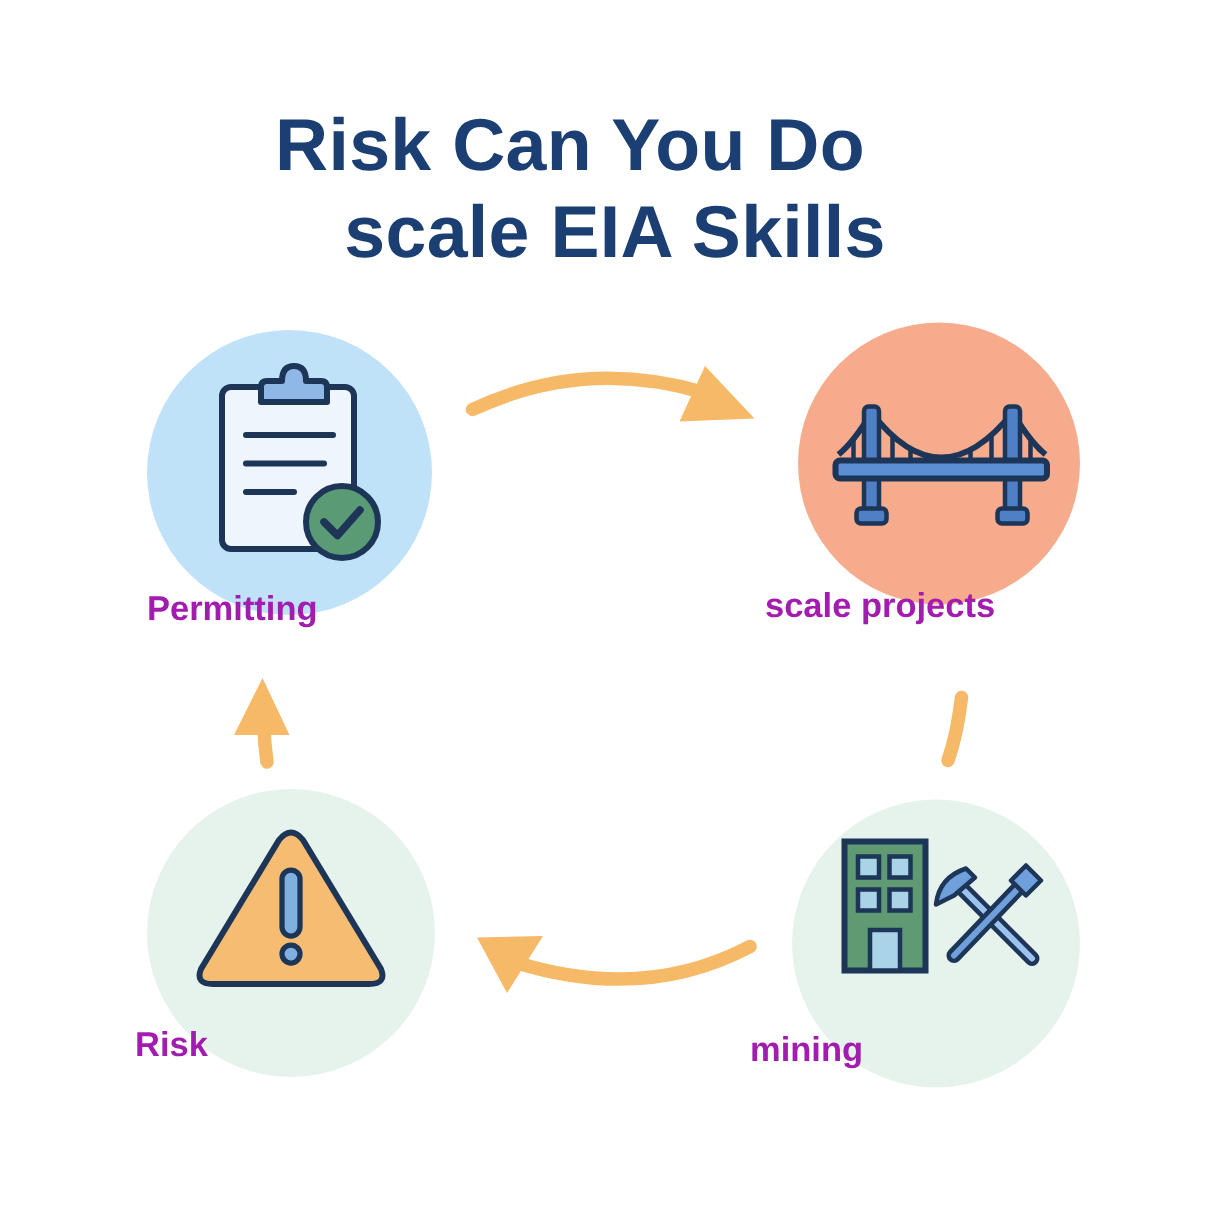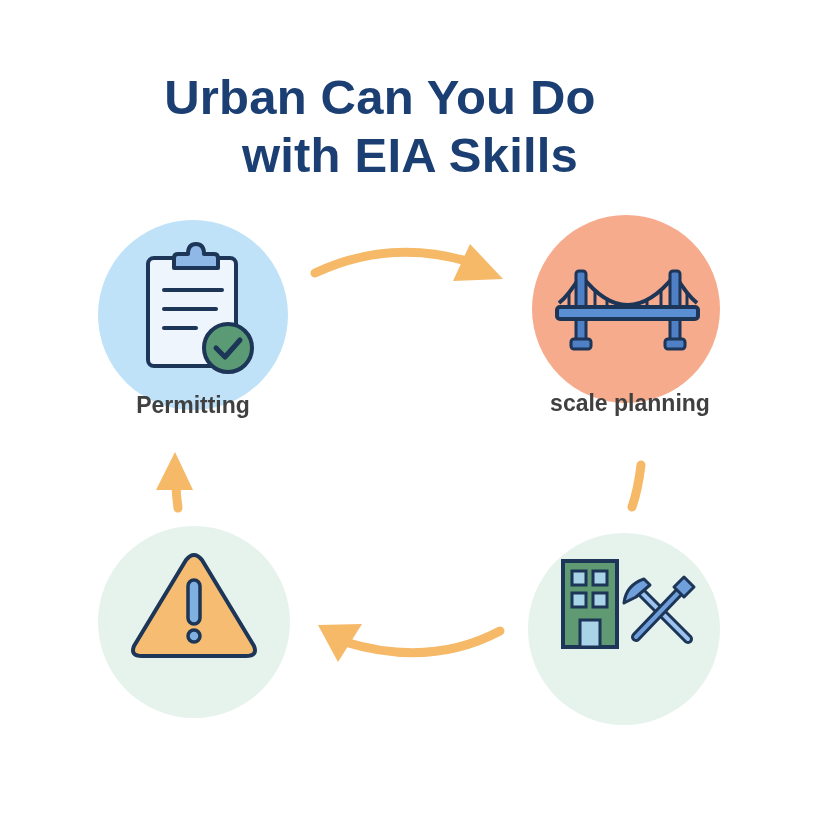--- a/index.html
+++ b/index.html
@@ -26,35 +26,34 @@
     }
     .title .line1 { display: block; padding-left: 0; }
     .title .line2 { display: block; padding-left: 60px; }
 
     .circle {
       position: absolute;
       border-radius: 50%;
     }
     .node-label {
       position: absolute;
-      text-align: center;
       font-weight: 700;
       font-size: 23px;
       line-height: 30px;
-      color: #404040;
+      color: #a21caf;
     }
     .icon-svg { position: absolute; overflow: visible; }
     .arrow-svg { position: absolute; overflow: visible; }
   </style>
 </head>
 <body>
 
 <h1 class="title">
-  <span class="line1">Urban Can You Do</span>
-  <span class="line2">with EIA Skills</span>
+  <span class="line1">Risk Can You Do</span>
+  <span class="line2">scale EIA Skills</span>
 </h1>
 
 <div>
   <div class="circle" style="left:98px; top:220px; width:190px; height:190px; background:#bfe2f8;"></div>
   <svg class="icon-svg" style="left:140px; top:242px;" width="120" height="130" viewBox="0 0 120 130">
 
     <rect x="8" y="16" width="88" height="108" rx="6" fill="#eef5fc" stroke="#1d3557" stroke-width="4"></rect>
 
     <path d="M34 26 L34 16 Q34 12 38 12 L48 12 Q48 2 56 2 Q64 2 64 12 L74 12 Q78 12 78 16 L78 26 Z" fill="#8fb8e6" stroke="#1d3557" stroke-width="4" stroke-linejoin="round"></path>
 
@@ -91,21 +90,21 @@
 
     <rect x="21" y="6" width="10" height="72" rx="3" fill="#4f7fc4" stroke="#1d3557" stroke-width="3"></rect>
     <rect x="115" y="6" width="10" height="72" rx="3" fill="#4f7fc4" stroke="#1d3557" stroke-width="3"></rect>
 
     <rect x="2" y="42" width="141" height="12" rx="3" fill="#5b8fd4" stroke="#1d3557" stroke-width="4"></rect>
 
     <rect x="16" y="74" width="20" height="10" rx="3" fill="#4f7fc4" stroke="#1d3557" stroke-width="3"></rect>
     <rect x="110" y="74" width="20" height="10" rx="3" fill="#4f7fc4" stroke="#1d3557" stroke-width="3"></rect>
   </svg>
   <div class="node-label" style="left:510px; top:388px; width:240px;">
-    <span style="display:block;">scale planning</span>
+    <span style="display:block;">scale projects</span>
   </div>
 </div>
 
 <div>
   <div class="circle" style="left:528px; top:533px; width:192px; height:192px; background:#e6f3ed;"></div>
   <svg class="icon-svg" style="left:560px; top:558px;" width="60" height="92" viewBox="0 0 60 92">
     <rect x="3" y="3" width="54" height="86" fill="#5f9a72" stroke="#1d3557" stroke-width="4"></rect>
     <rect x="12" y="13" width="14" height="14" fill="#a9d3e6" stroke="#1d3557" stroke-width="3"></rect>
     <rect x="33" y="13" width="14" height="14" fill="#a9d3e6" stroke="#1d3557" stroke-width="3"></rect>
     <rect x="12" y="35" width="14" height="14" fill="#a9d3e6" stroke="#1d3557" stroke-width="3"></rect>
@@ -118,31 +117,33 @@
     <line x1="16" y1="14" x2="66" y2="64" stroke="#9cc2ef" stroke-width="4" stroke-linecap="round"></line>
 
     <path d="M2 28 Q4 10 22 4 L28 10 L14 22 Z" fill="#6fa0dc" stroke="#1d3557" stroke-width="3" stroke-linejoin="round"></path>
 
     <line x1="58" y1="16" x2="14" y2="62" stroke="#1d3557" stroke-width="10" stroke-linecap="round"></line>
     <line x1="58" y1="16" x2="14" y2="62" stroke="#6fa0dc" stroke-width="4" stroke-linecap="round"></line>
 
     <path d="M52 12 L62 2 L72 12 L62 22 Z" fill="#6fa0dc" stroke="#1d3557" stroke-width="3" stroke-linejoin="round"></path>
   </svg>
   <div class="node-label" style="left:500px; top:684px; width:250px;">
+    <span style="display:block;">mining</span>
   </div>
 </div>
 
 <div>
   <div class="circle" style="left:98px; top:526px; width:192px; height:192px; background:#e6f3ed;"></div>
   <svg class="icon-svg" style="left:130px; top:552px;" width="128" height="108" viewBox="0 0 128 108">
     <path d="M56 8 Q64 -2 72 8 L124 94 Q128 104 116 104 L12 104 Q0 104 4 94 Z" fill="#f6bd72" stroke="#1d3557" stroke-width="4" stroke-linejoin="round"></path>
     <rect x="58" y="28" width="12" height="44" rx="6" fill="#7fb0e0" stroke="#1d3557" stroke-width="3.5"></rect>
     <circle cx="64" cy="84" r="6" fill="#7fb0e0" stroke="#1d3557" stroke-width="3.5"></circle>
   </svg>
   <div class="node-label" style="left:90px; top:681px; width:220px;">
+    <span style="display:block;">Risk</span>
   </div>
 </div>
 
 <svg class="arrow-svg" style="left:0; top:0;" width="819" height="819" viewBox="0 0 819 819">
   <g fill="none" stroke="#f5b967" stroke-width="9" stroke-linecap="round">
 
     <path d="M315 273 Q390 238 470 262"></path>
 
     <path d="M641 465 Q638 490 632 507"></path>
 

